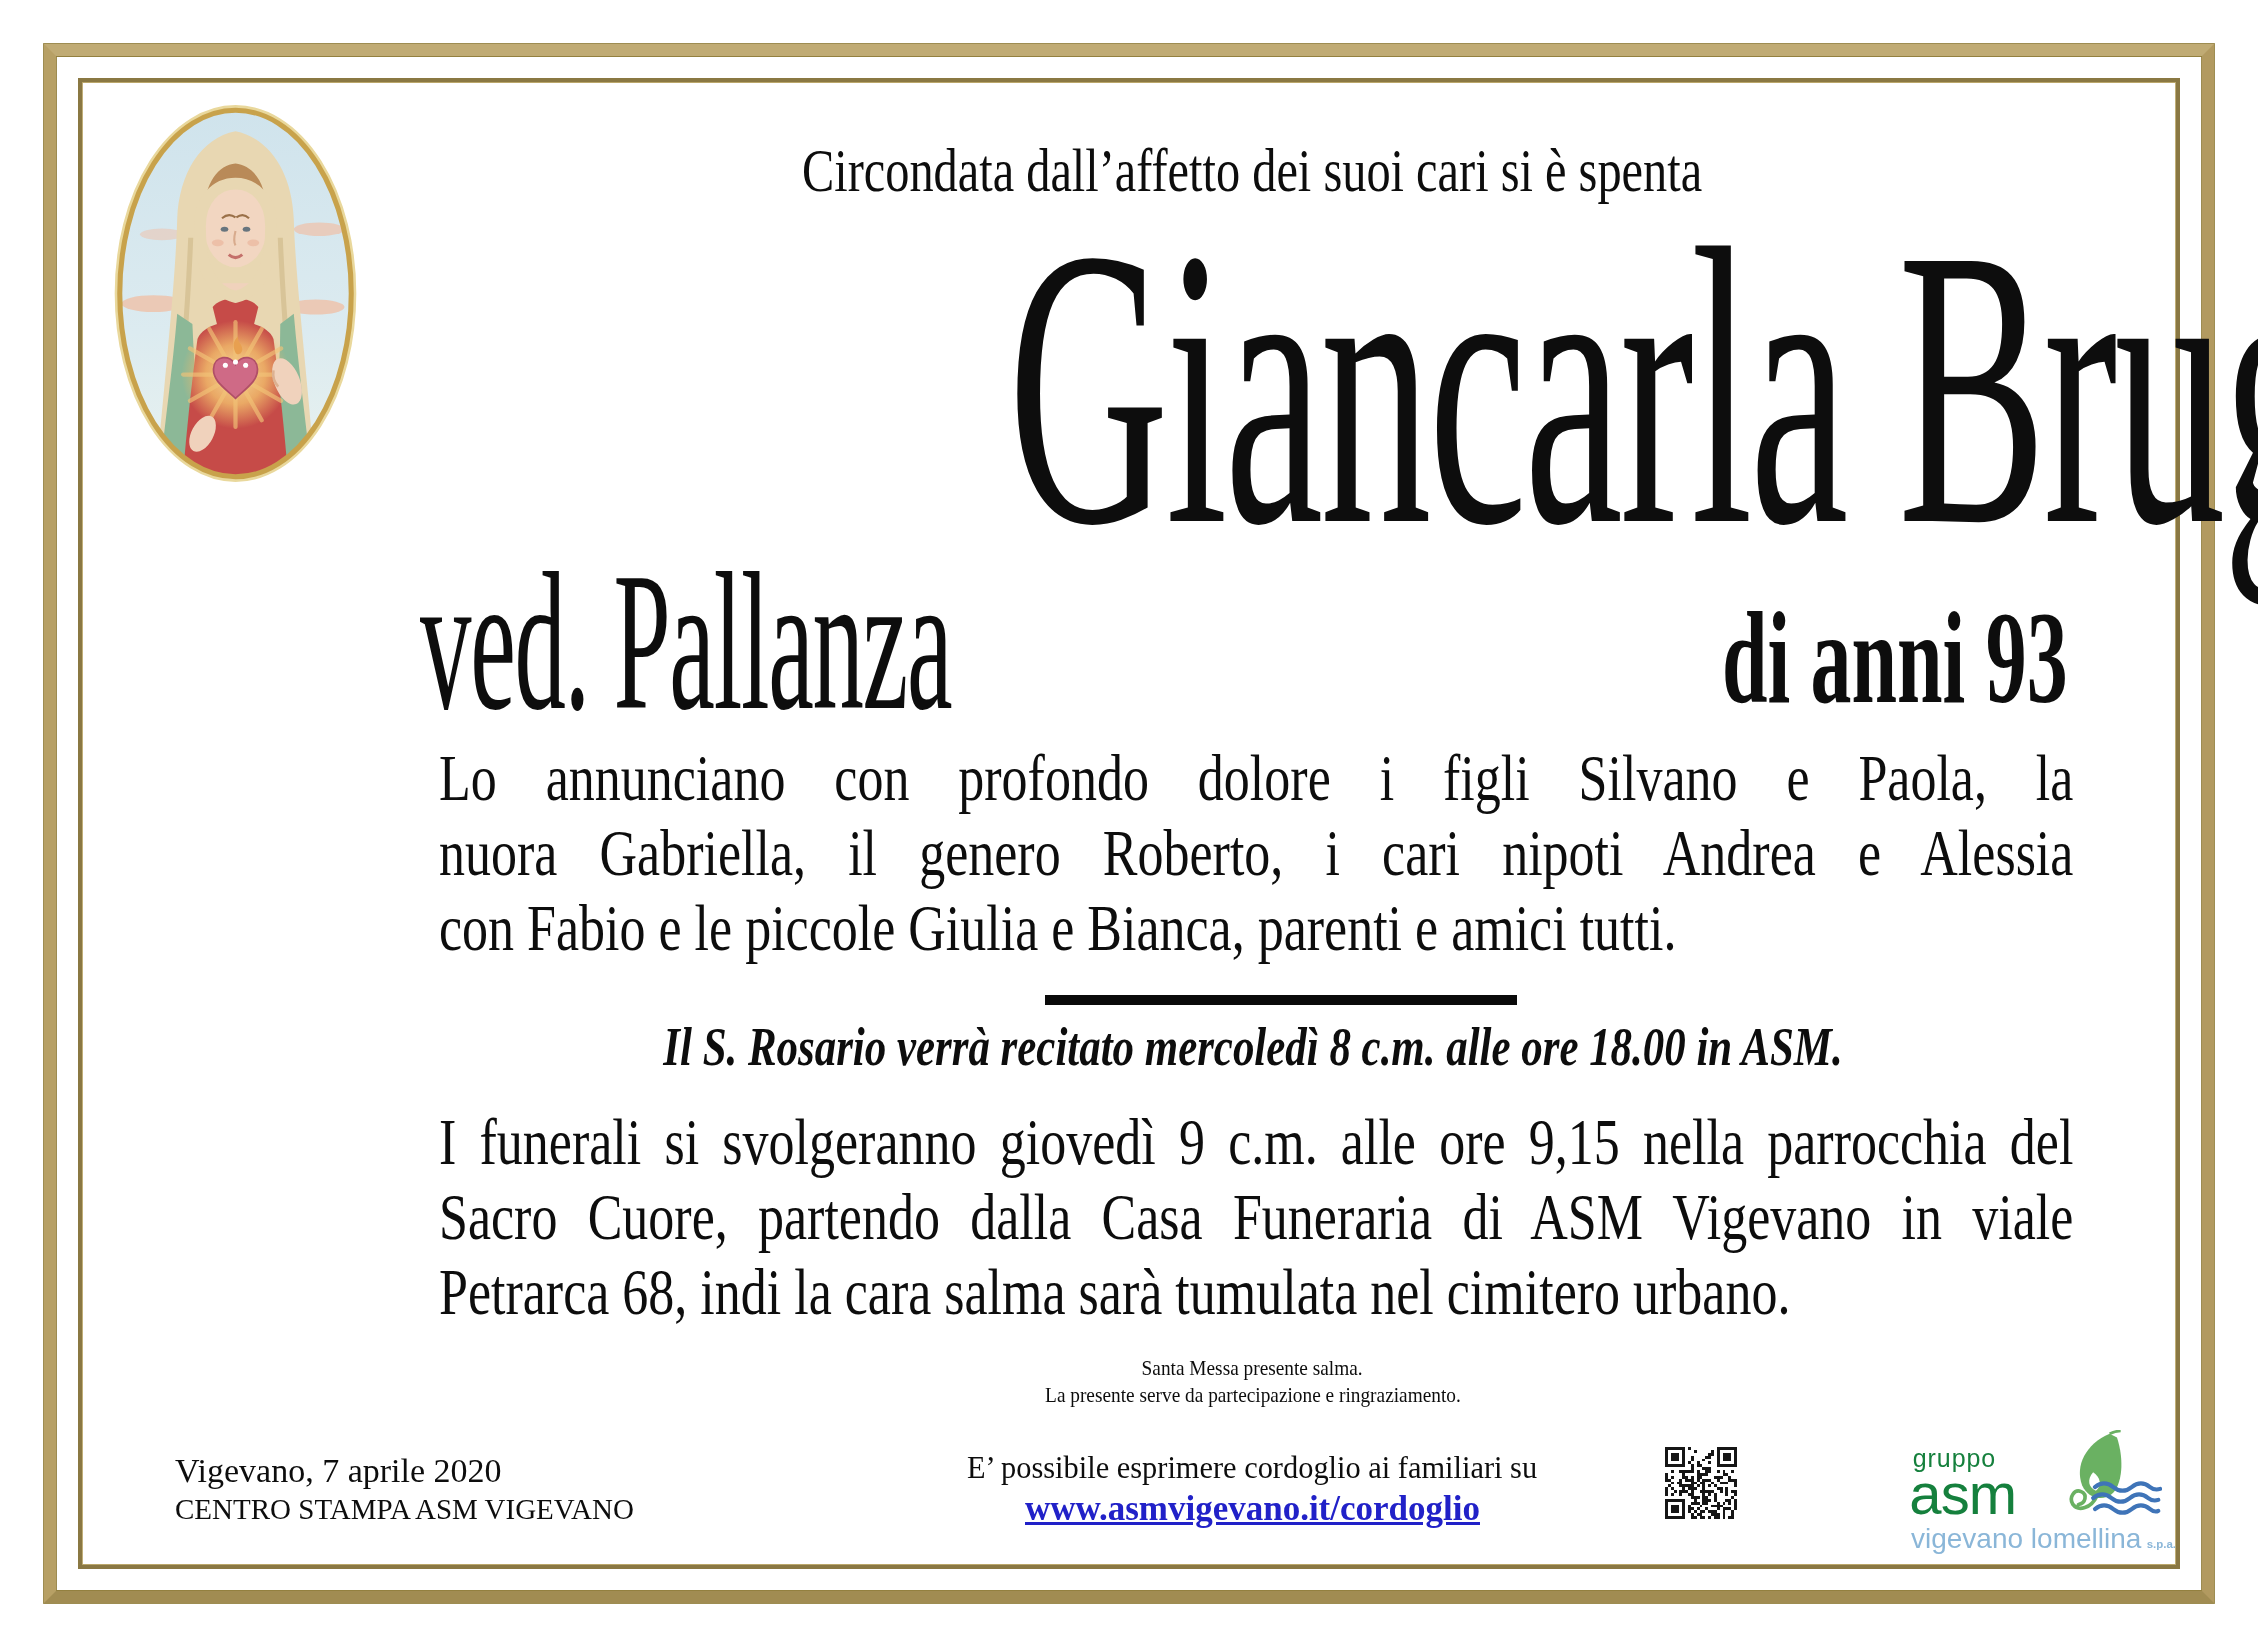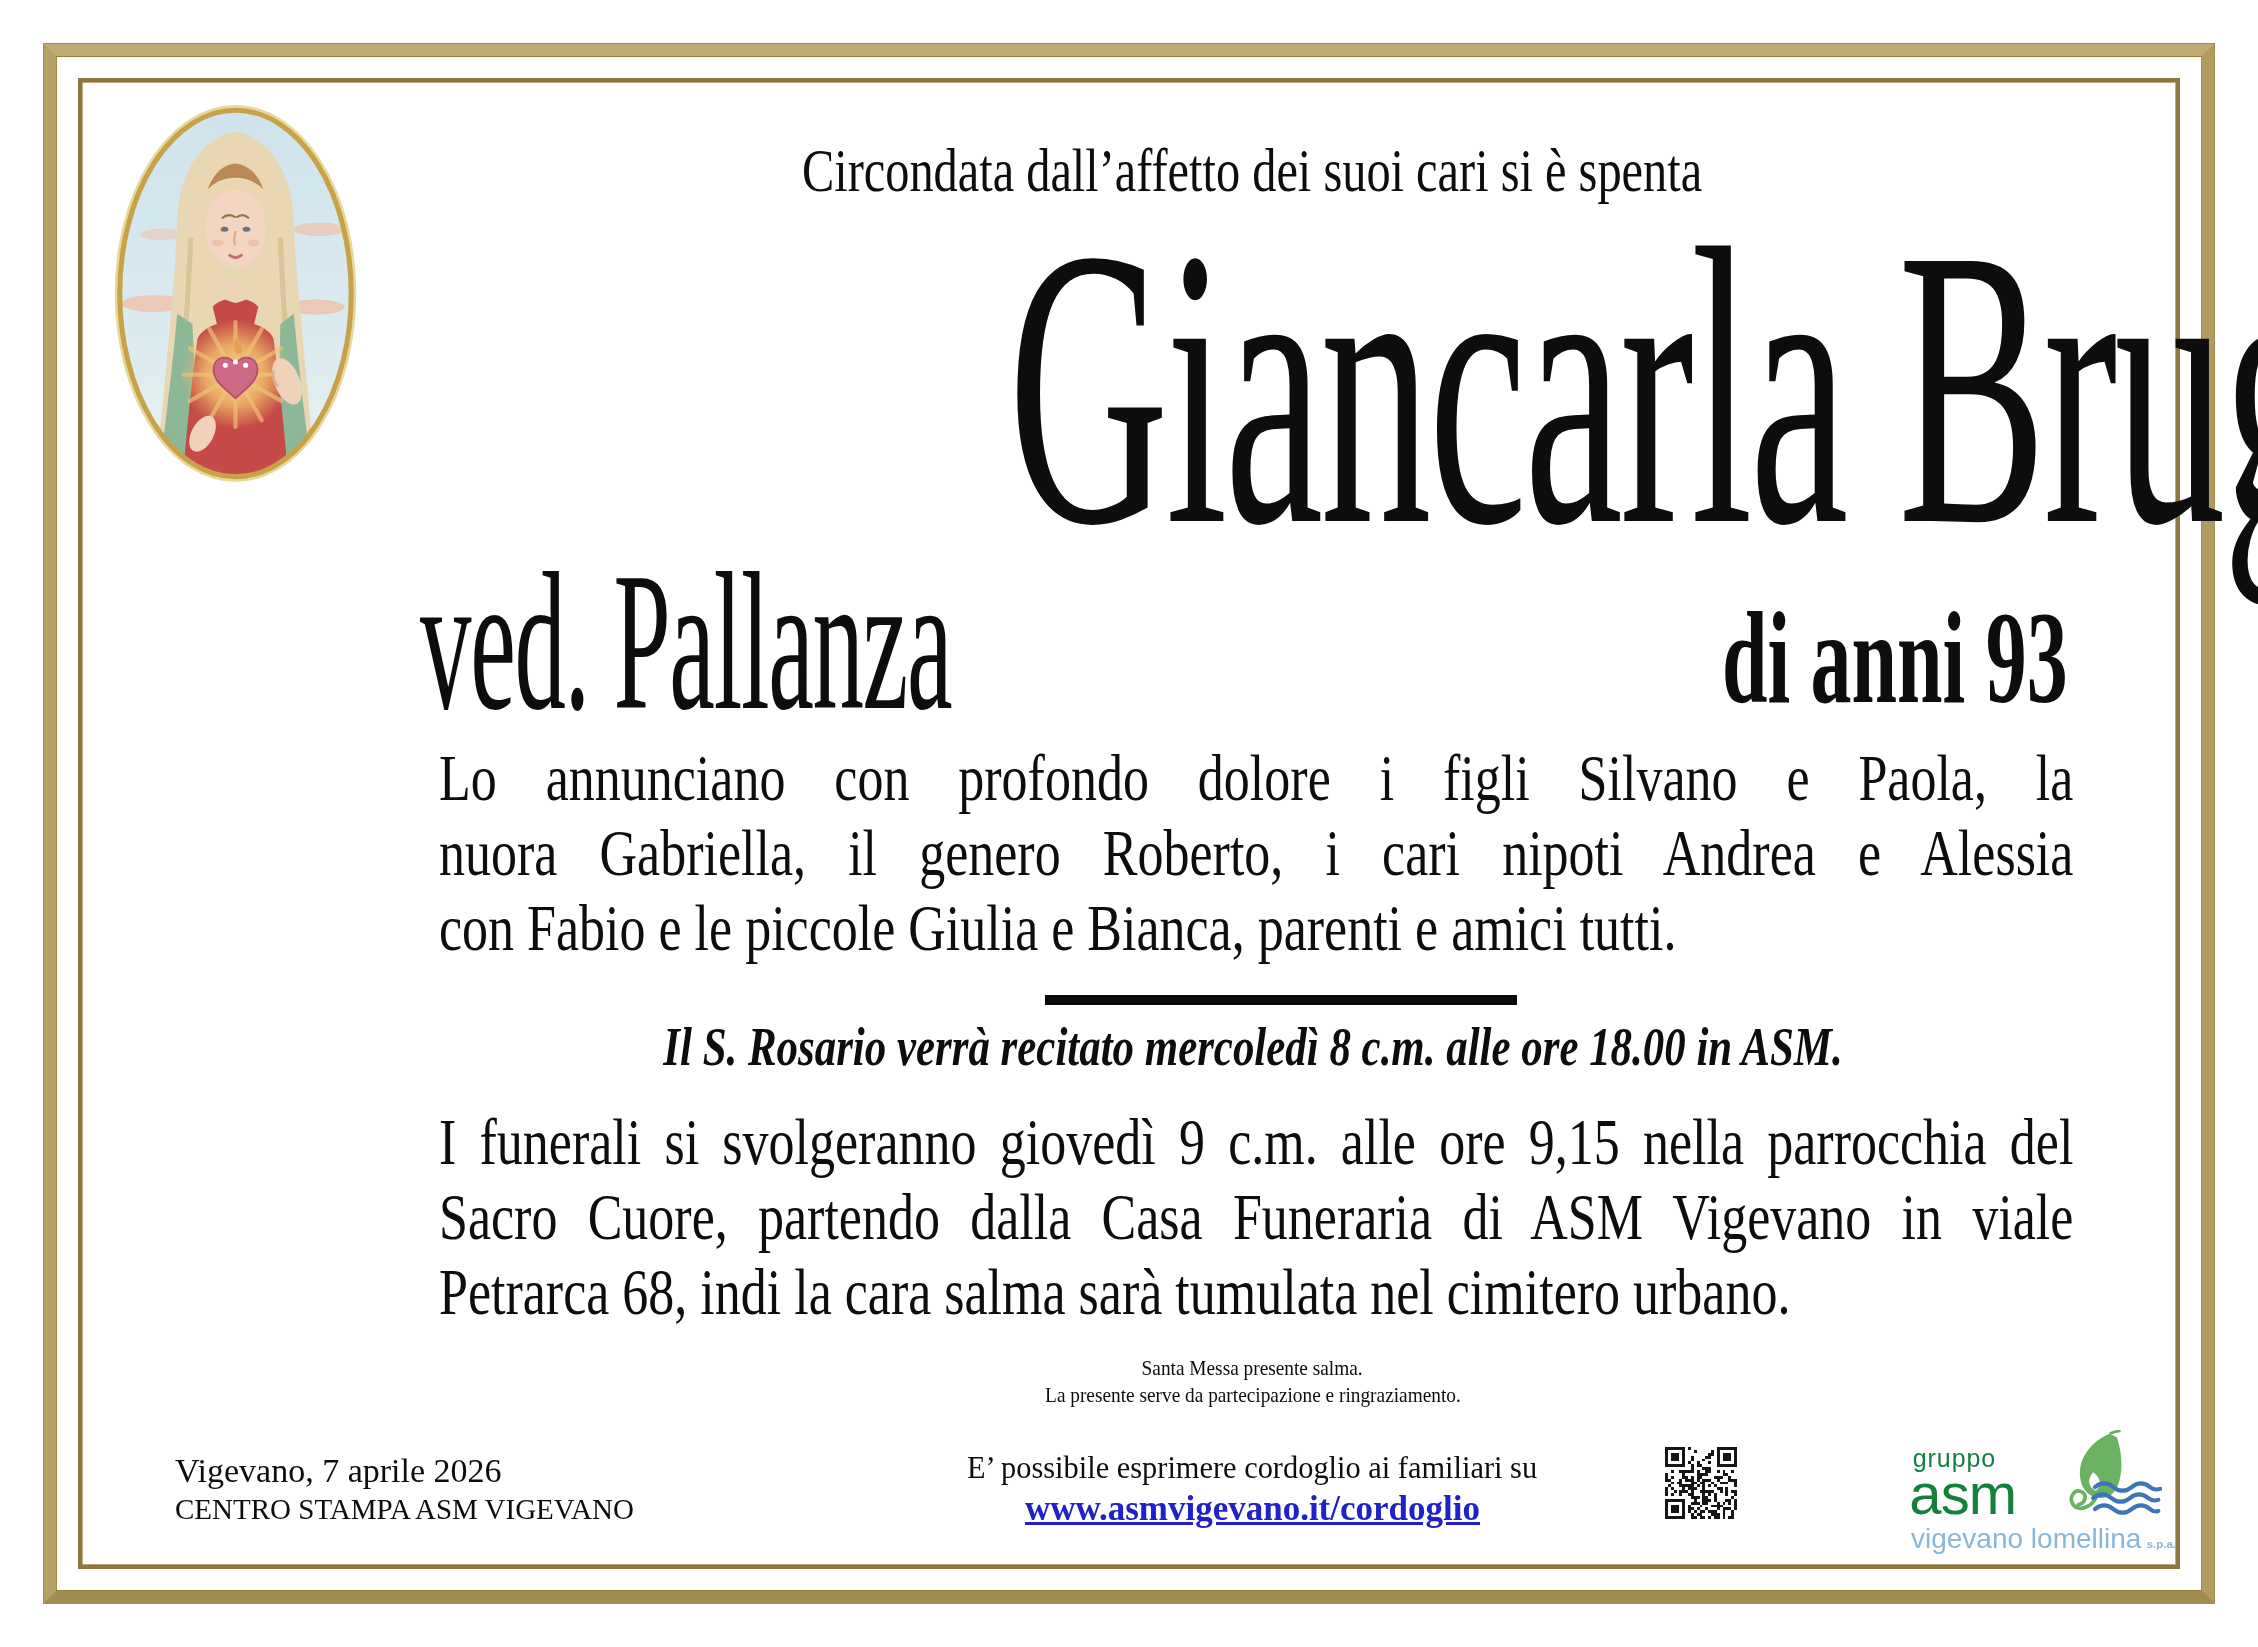--- a/index.html
+++ b/index.html
@@ -161,21 +161,21 @@
   <div class="jline">I funerali si svolgeranno giovedì 9 c.m. alle ore 9,15 nella parrocchia del</div>
   <div class="jline">Sacro Cuore, partendo dalla Casa Funeraria di ASM Vigevano in viale</div>
   <div class="jline last">Petrarca 68, indi la cara salma sarà tumulata nel cimitero urbano.</div>
 </div>
 
 <div class="center-line notes">
   <div class="nline"><span>Santa Messa presente salma.</span></div>
   <div class="nline"><span>La presente serve da partecipazione e ringraziamento.</span></div>
 </div>
 
-<div class="place-date">Vigevano, 7 aprile 2026</div>
+<div class="place-date">Vigevano, 7 aprile 2020</div>
 <div class="printer">CENTRO STAMPA ASM VIGEVANO</div>
 
 <div class="center-line cond-line"><span>E’ possibile esprimere cordoglio ai familiari su</span></div>
 <div class="center-line cond-link-wrap">
   <a href="#">www.asmvigevano.it/cordoglio</a>
 </div>
 
 <div class="qr">
   <svg viewBox="0 0 25 25" shape-rendering="crispEdges">
     <rect width="25" height="25" fill="#ffffff"></rect>

